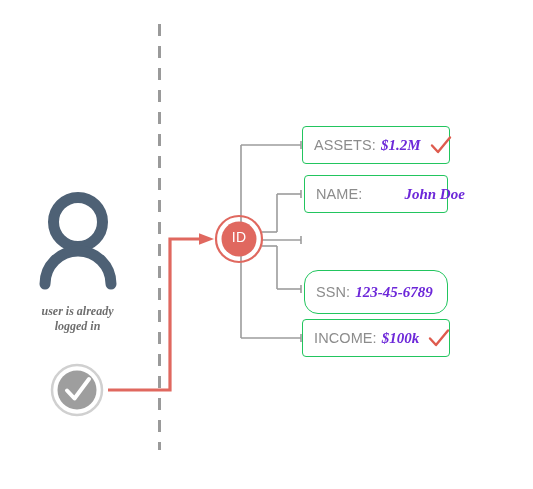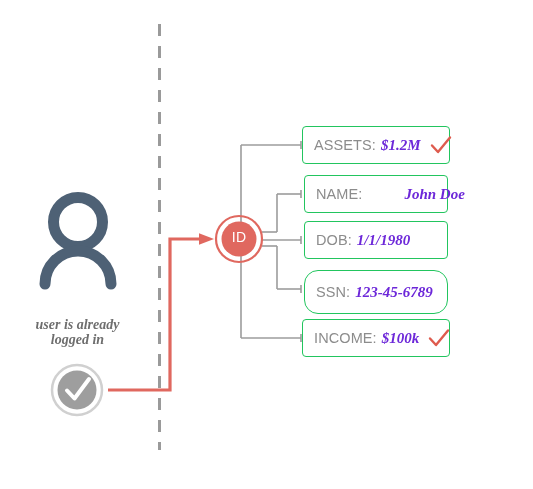--- a/index.html
+++ b/index.html
@@ -54,27 +54,27 @@
   .attr-check {
     margin-left: 9px;
     display: inline-flex;
     align-items: center;
   }
 
   
   #user-caption {
     position: absolute;
     left: 6px;
-    top: 317px;
+    top: 304px;
     width: 143px;
     text-align: center;
     font-family: "Liberation Serif", serif;
     font-style: italic;
     font-weight: bold;
-    font-size: 14px;
+    font-size: 12px;
     line-height: 15px;
     color: #6e6e6e;
   }
 
   
   #id-badge-label {
     position: absolute;
     left: 215px;
     top: 229px;
     width: 48px;
@@ -157,24 +157,20 @@
         <path d="M 2 10.5 L 8 17 L 20 2.5" fill="none" stroke="#de5b4e" stroke-width="2.4" stroke-linecap="round" stroke-linejoin="round"></path>
       </svg>
     </span>
   </div>
 
   <div class="attr-box" style="left:304px; top:175px; width:144px; height:38px;gap:37px;">
     <span class="attr-label">NAME:</span>
     <span class="attr-value">John Doe</span>
   </div>
 
-  <div class="attr-box" style="left:304px; top:221px; width:144px; height:38px;">
-    <span class="attr-label">DOB:</span>
-    <span class="attr-value">1/1/1980</span>
-  </div>
 
   <div class="attr-box" style="left:304px; top:270px; width:144px; height:44px;border-radius:14px;">
     <span class="attr-label">SSN:</span>
     <span class="attr-value">123-45-6789</span>
   </div>
 
   <div class="attr-box" style="left:302px; top:319px; width:148px; height:38px;">
     <span class="attr-label">INCOME:</span>
     <span class="attr-value">$100k</span>
     <span class="attr-check">

